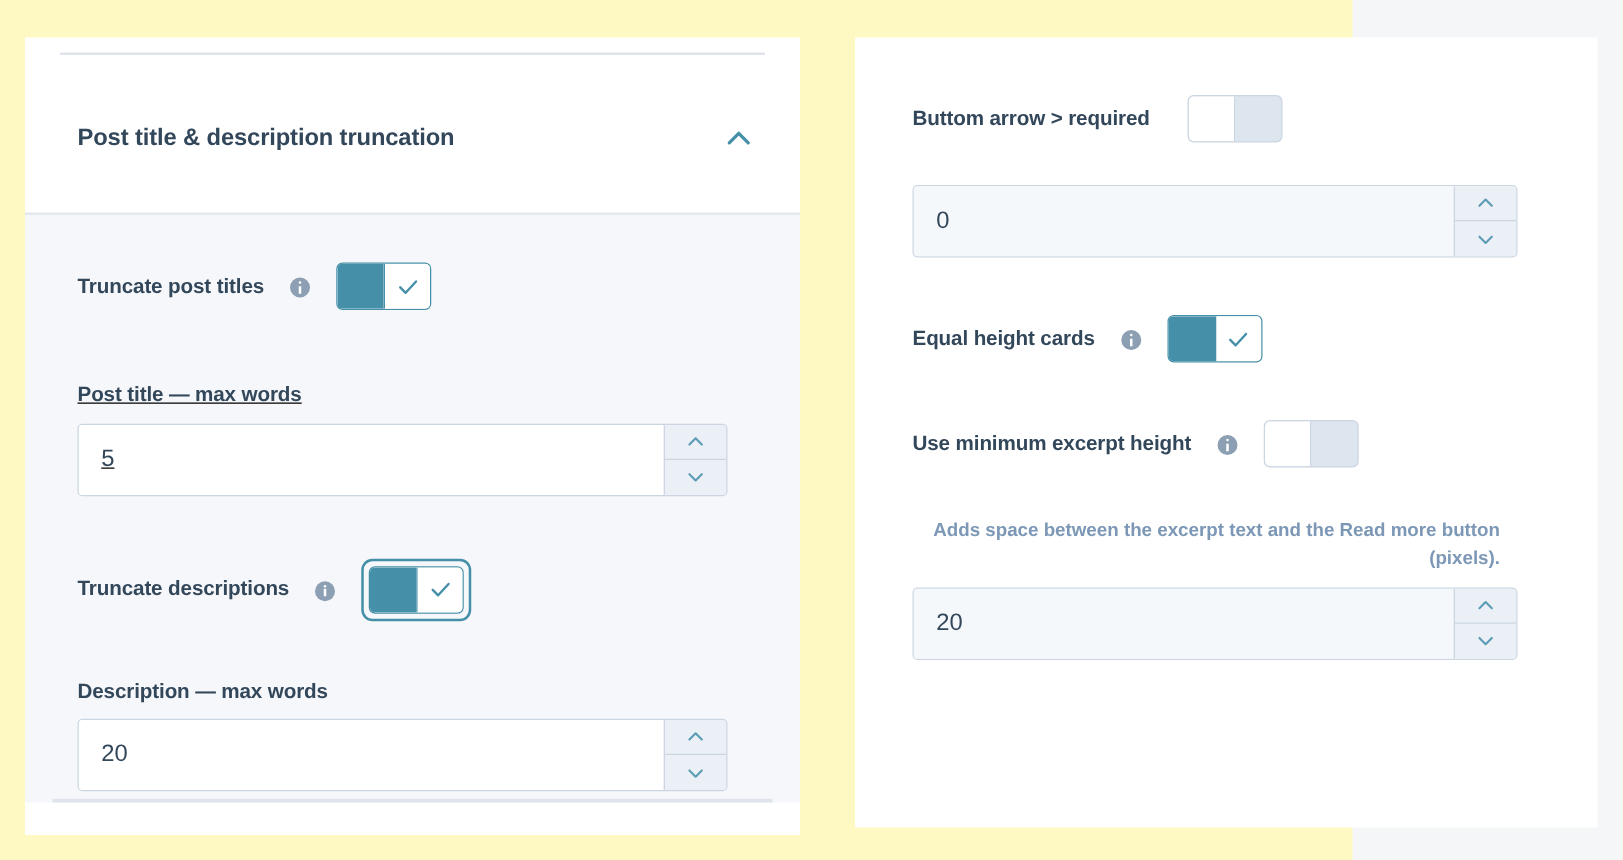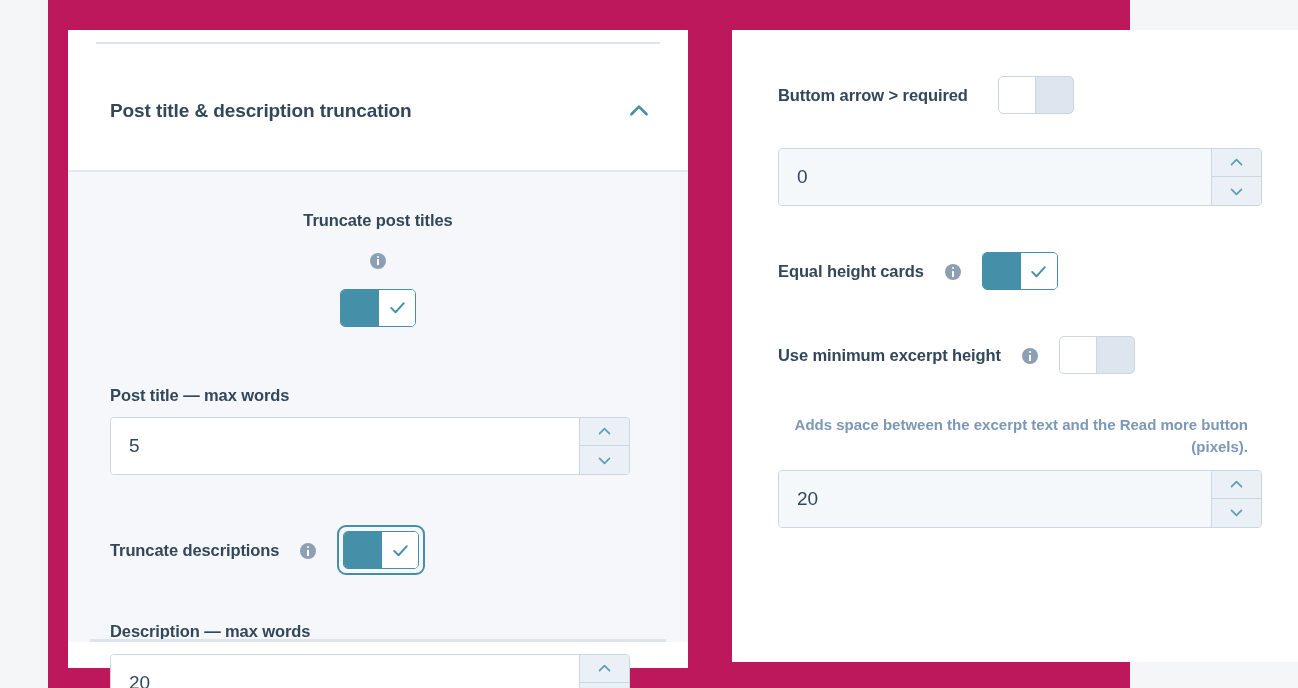--- a/index.html
+++ b/index.html
@@ -9,22 +9,21 @@
     height: 688px;
     background: #f5f6f7;
     font-family: "Liberation Sans", sans-serif;
     overflow: hidden;
   }
 
   .stage {
     position: relative;
     width: 1082px;
     height: 688px;
-    background: #be185d;
-    margin-left: 48px;
+    background: #fef9c3;
   }
 
   
   .panel {
     position: absolute;
     background: #ffffff;
   }
   .panel-left  { left: 20px;  top: 30px; width: 620px; height: 638px; }
   .panel-right { left: 684px; top: 30px; width: 594px; height: 632px; }
 
@@ -226,22 +225,22 @@
     justify-content: center;
     cursor: pointer;
   }
   .stepper-btn-up { border-bottom: 1px solid #cbd6e2; }
   .stepper-btn svg { width: 17px; height: 17px; display: block; }
 
   .stepper-left  { width: 520px; }
   .stepper-right { width: 484px; }
 
   
-  .mb-58 { margin-bottom: 58px; flex-direction: column; }
-  .mb-50 { margin-bottom: 50px; }
+  .mb-58 { margin-bottom: 58px; }
+  .mb-50 { margin-bottom: 50px; text-decoration: underline; }
   .mb-46 { margin-bottom: 46px; }
   .mb-40 { margin-bottom: 40px; }
   .mb-34 { margin-bottom: 34px; }
 </style>
 </head>
 <body>
 
 <div class="stage">
 
   <div class="panel panel-left">

